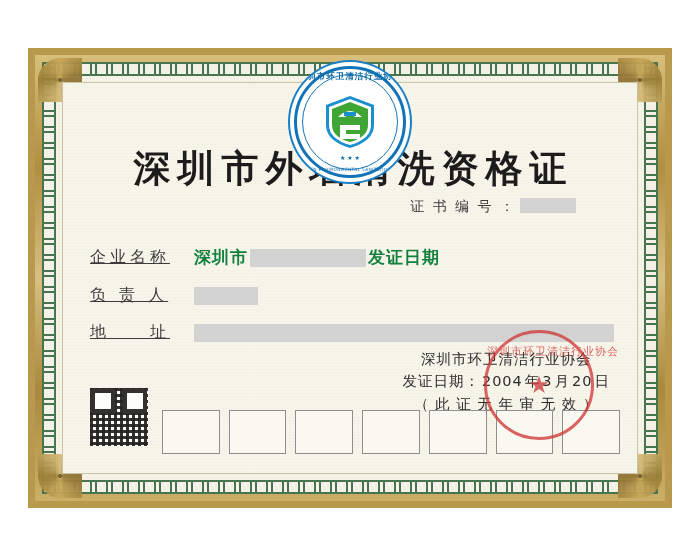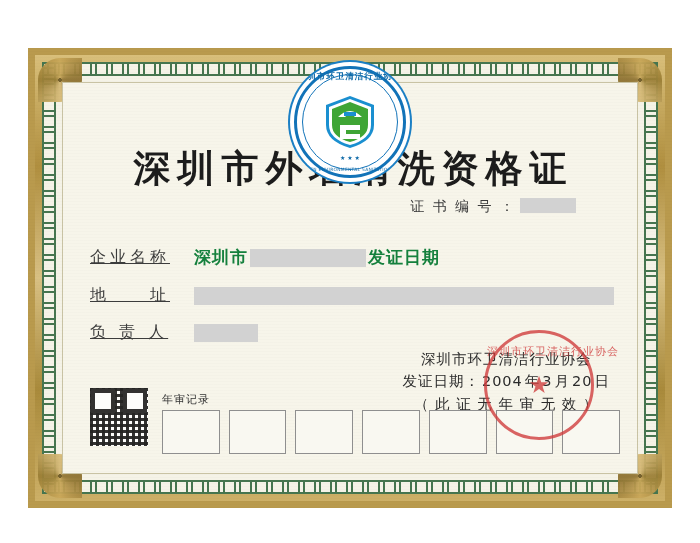--- a/index.html
+++ b/index.html
@@ -372,30 +372,30 @@
     <div class="field-row">
       <span class="field-label">企业名称</span>
       <span class="field-value">
         <span>深圳市</span>
         <span class="redact" style="width:116px; height:18px; margin:0 2px;"></span>
         <span>发证日期</span>
       </span>
     </div>
 
     <div class="field-row">
+      <span class="field-label">负 责 人</span>
+      <span class="field-value">
+        <span class="redact" style="width:64px; height:18px;"></span>
+      </span>
+    </div>
+
+    <div class="field-row">
       <span class="field-label">地　　址</span>
       <span class="field-value">
         <span class="redact" style="width:420px; height:18px;"></span>
-      </span>
-    </div>
-
-    <div class="field-row">
-      <span class="field-label">负 责 人</span>
-      <span class="field-value">
-        <span class="redact" style="width:64px; height:18px;"></span>
       </span>
     </div>
 
   </div>
 
   <div class="issuer">
     <div>深圳市环卫清洁行业协会</div>
     <div class="line-date">
       <span>发证日期：</span>
       <span>2004</span>
@@ -409,21 +409,20 @@
   </div>
 
   <div class="stamp">
     <div class="stamp-text">深圳市环卫清洁行业协会</div>
     <div class="star">★</div>
   </div>
 
   <div class="qr"></div>
 
   <div class="review">
-    <div class="review-label">年审记录</div>
     <div class="review-boxes" id="review-boxes">
         <div class="review-box"></div>
         <div class="review-box"></div>
         <div class="review-box"></div>
         <div class="review-box"></div>
         <div class="review-box"></div>
         <div class="review-box"></div>
         <div class="review-box"></div>
       </div>
   </div>

